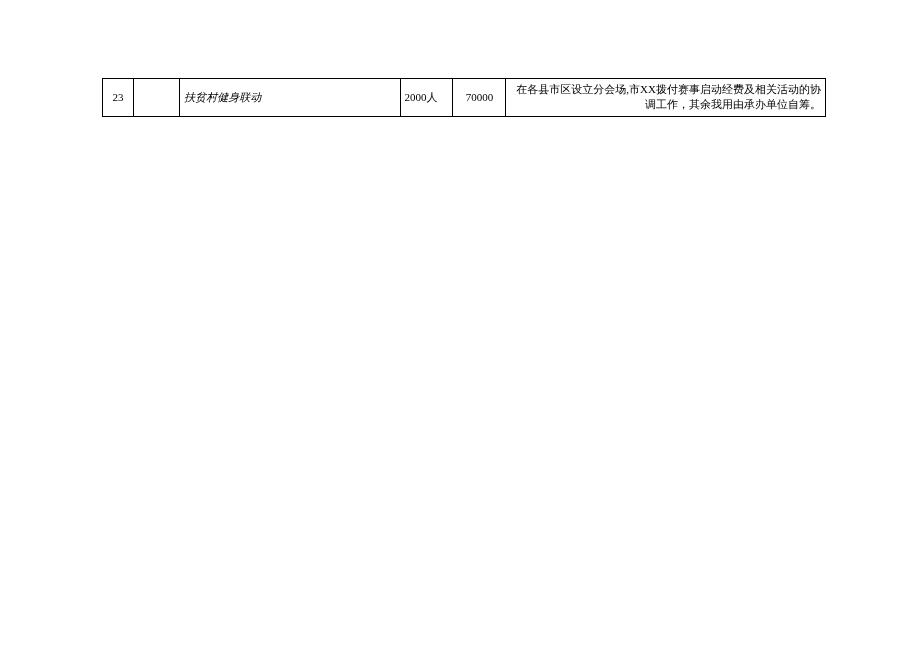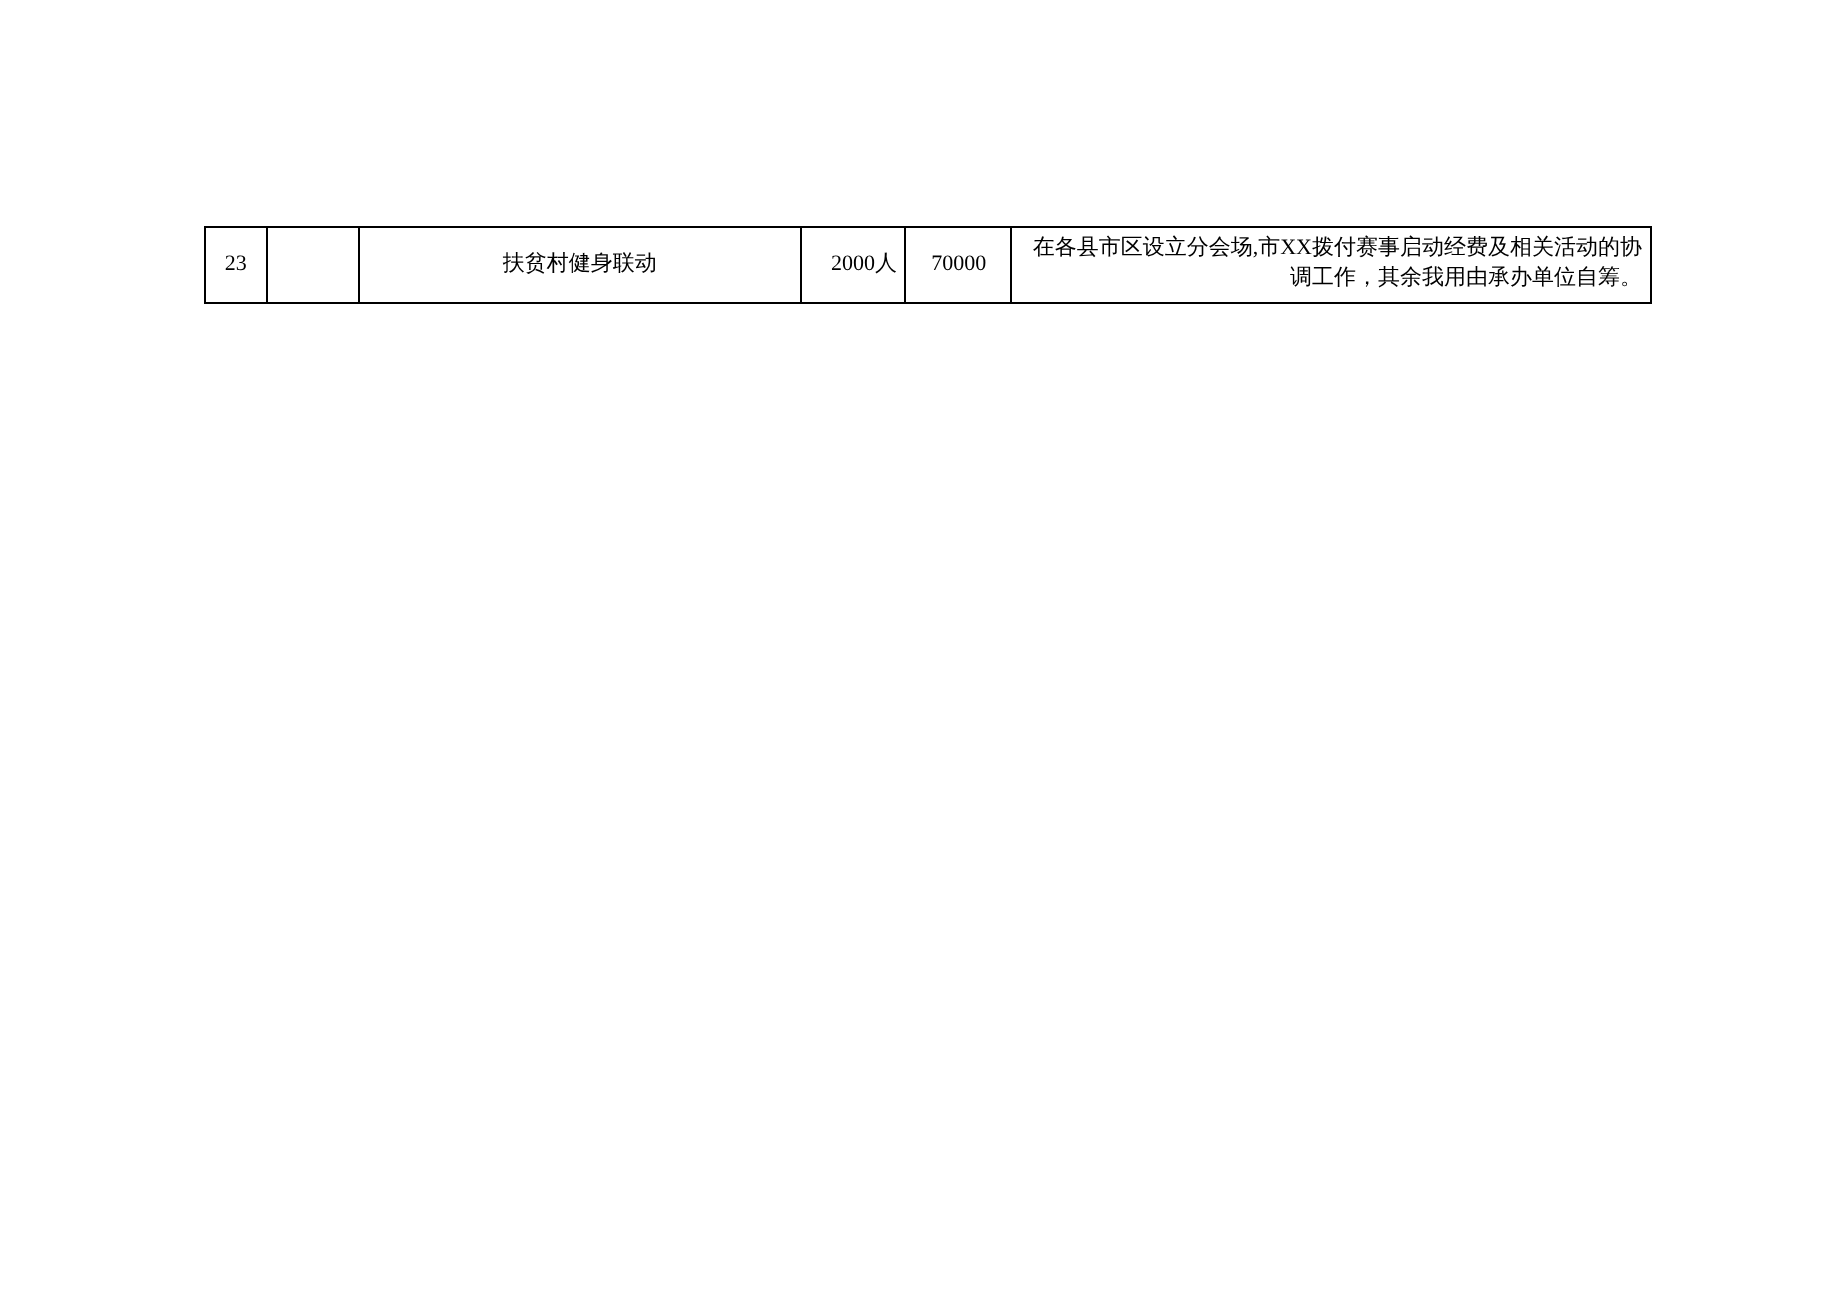--- a/index.html
+++ b/index.html
@@ -17,43 +17,43 @@
     }
     .table-container {
       position: absolute;
       top: 78px;
       left: 102px;
       width: 724px;
     }
     table {
       border-collapse: collapse;
       width: 100%;
-      margin-top: 35px;
     }
     td {
       border: 1px solid #000000;
       padding: 3px 4px;
       vertical-align: middle;
       font-size: 11px;
       line-height: 1.4;
     }
     .col-index {
       width: 28px;
       text-align: center;
     }
     .col-empty1 {
       width: 42px;
     }
     .col-name {
       width: 200px;
-      text-align: center;
+      text-align: left;
+      font-style: italic;
     }
     .col-count {
       width: 48px;
-      text-align: right;
+      text-align: left;
     }
     .col-amount {
       width: 48px;
       text-align: center;
     }
     .col-desc {
       width: 290px;
       text-align: right;
     }
   </style>

